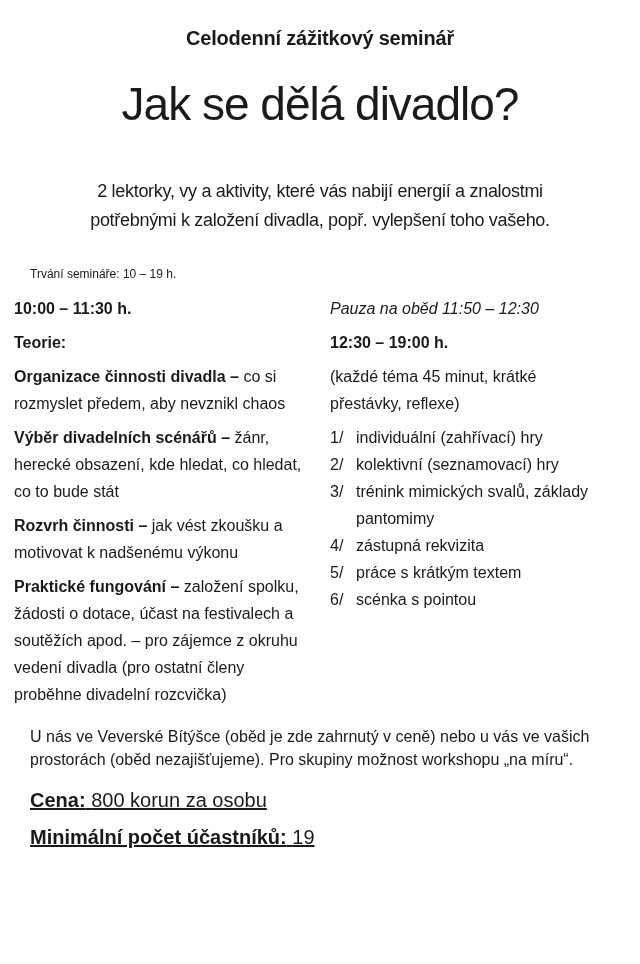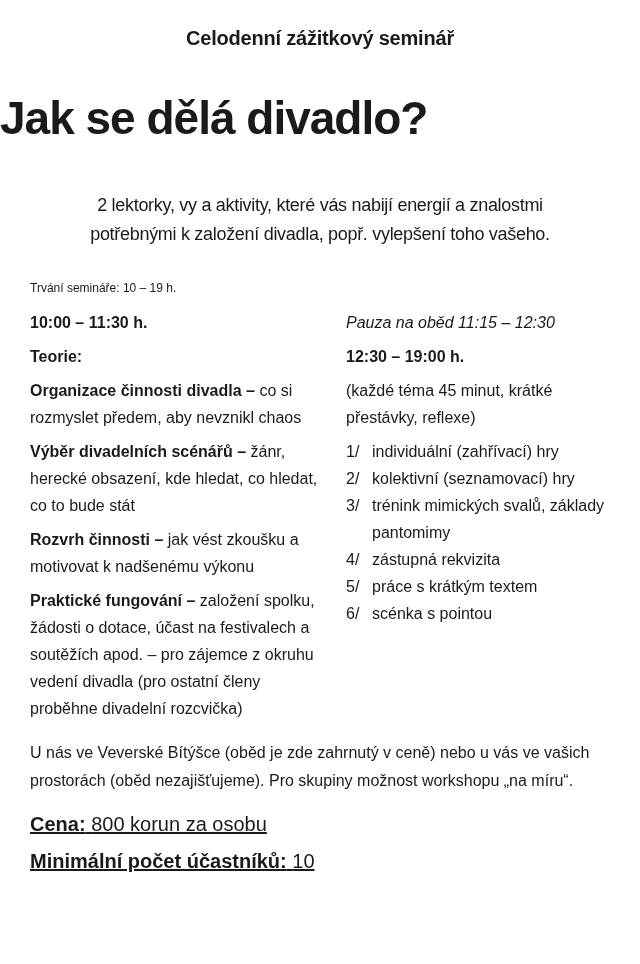--- a/index.html
+++ b/index.html
@@ -14,23 +14,24 @@
   .page { width: 640px; height: 964px; position: relative; }
 
   .kicker {
     padding-top: 27px;
     font-size: 20px;
     font-weight: 700;
     text-align: center;
     letter-spacing: -0.2px;
   }
   .title {
-    margin: 41px 0 0;
+    margin: 27px 0 0;
     font-size: 46px;
-    font-weight: 700;
+    font-weight: 400;
+    text-align: center;
     letter-spacing: -1px;
   }
   .subtitle {
     margin-top: 46px;
     font-size: 18px;
     font-weight: 400;
     line-height: 29px;
     text-align: center;
     letter-spacing: -0.3px;
     white-space: nowrap;
@@ -44,40 +45,40 @@
     font-size: 18px;
     font-weight: 700;
     letter-spacing: -0.2px;
   }
   .program-heading { margin: 30px 0 0 30px; }
 
   .columns {
     display: grid;
     grid-template-columns: 292px 266px;
     column-gap: 24px;
-    padding-left: 30px;
+    padding-left: 14px;
     margin-top: 14px;
     font-size: 16px;
   }
   .col p { margin: 0 0 7px; line-height: 27px; }
   .bold { font-weight: 700; }
   .italic { font-style: italic; }
   .item strong { font-weight: 700; }
 
   .numlist { margin-top: 2px; }
   .numrow { display: flex; line-height: 27px; }
   .numrow .num { flex: 0 0 26px; width: 26px; }
   .numrow .txt { flex: 1 1 auto; }
 
   .footer-heading { margin: 14px 0 0 30px; }
   .location-text {
     margin: 10px 30px 0 30px;
     max-width: 578px;
     font-size: 16px;
-    line-height: 28px;
+    line-height: 23px;
   }
   .kv-line { margin: 18px 0 0 30px; font-size: 20px; text-decoration: underline; }
   .kv-line + .kv-line { margin-top: 14px; }
   .kv-line strong { font-weight: 700; }
 </style>
 </head>
 <body>
 
 <div class="page">
 
@@ -102,21 +103,21 @@
       <p class="item"><strong>Organizace činnosti divadla – </strong><span>co si rozmyslet předem, aby nevznikl chaos</span></p>
 
       <p class="item"><strong>Výběr divadelních scénářů – </strong><span>žánr, herecké obsazení, kde hledat, co hledat, co to bude stát</span></p>
 
       <p class="item"><strong>Rozvrh činnosti – </strong><span>jak vést zkoušku a motivovat k nadšenému výkonu</span></p>
 
       <p class="item"><strong>Praktické fungování – </strong><span>založení spolku, žádosti o dotace, účast na festivalech a soutěžích apod. – pro zájemce z okruhu vedení divadla (pro ostatní členy proběhne divadelní rozcvička)</span></p>
     </div>
 
     <div class="col">
-      <p class="italic">Pauza na oběd 11:15 – 12:30</p>
+      <p class="italic">Pauza na oběd 11:50 – 12:30</p>
       <p class="bold">12:30 – 19:00 h.</p>
       <p>(každé téma 45 minut, krátké přestávky, reflexe)</p>
 
       <div class="numlist">
         <div class="numrow">
             <span class="num">1/</span>
             <span class="txt">individuální (zahřívací) hry</span>
           </div>
         <div class="numrow">
             <span class="num">2/</span>
@@ -141,15 +142,15 @@
       </div>
     </div>
 
   </div>
 
 
   <p class="location-text">U nás ve Veverské Bítýšce (oběd je zde zahrnutý v ceně) nebo u vás ve vašich prostorách (oběd nezajišťujeme). Pro skupiny možnost workshopu „na míru“.</p>
 
   <p class="kv-line"><strong>Cena:</strong> <span>800 korun za osobu</span></p>
 
-  <p class="kv-line"><strong>Minimální počet účastníků:</strong> <span>10</span></p>
+  <p class="kv-line"><strong>Minimální počet účastníků:</strong> <span>19</span></p>
 
 </div>
 
 </body></html>

